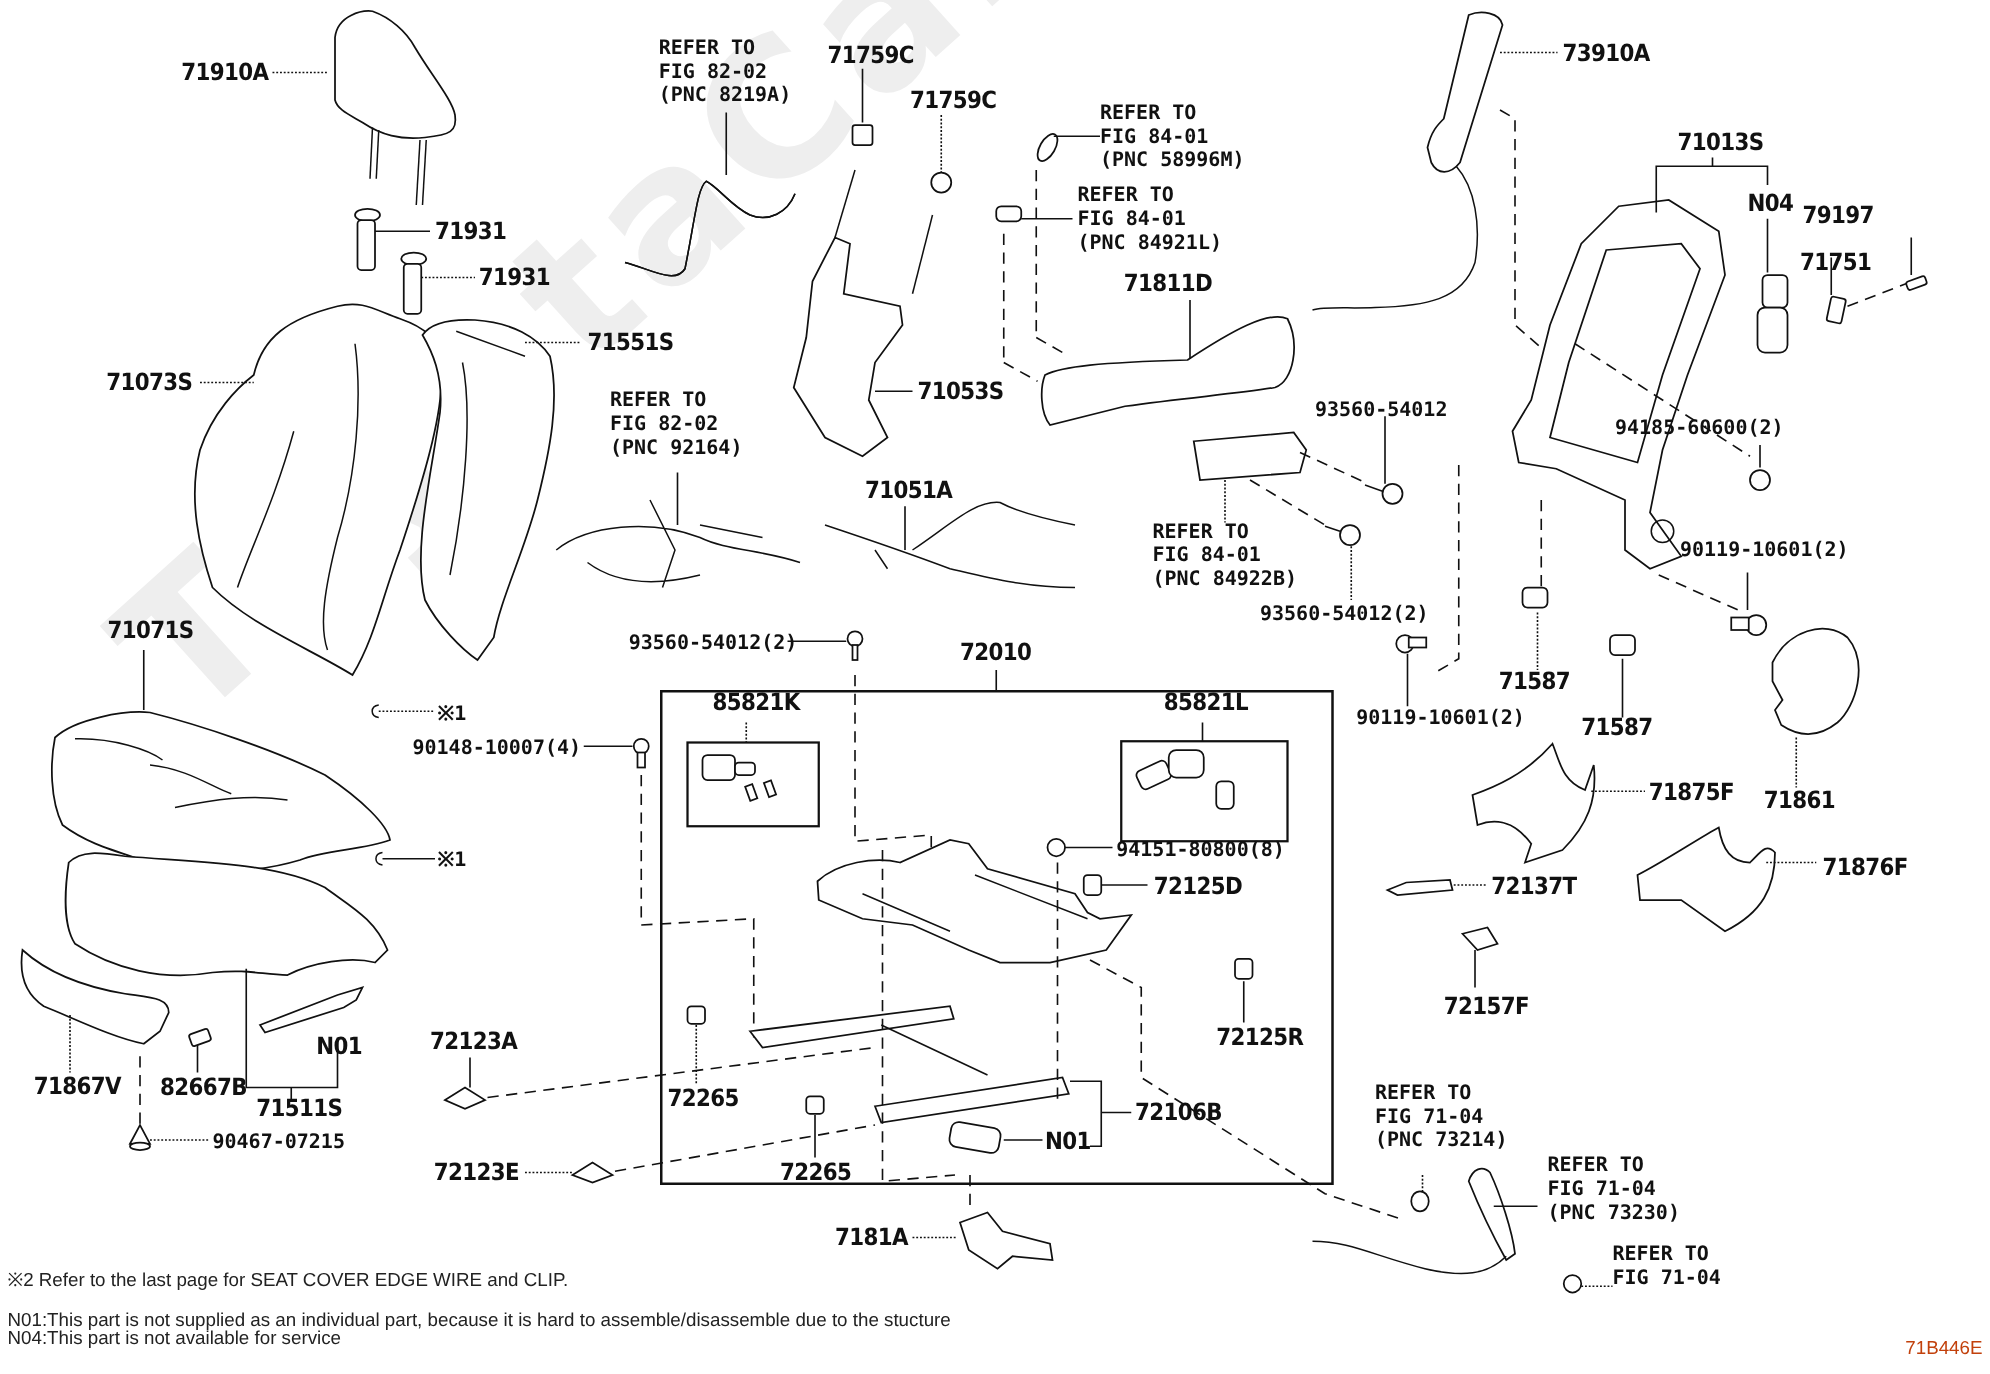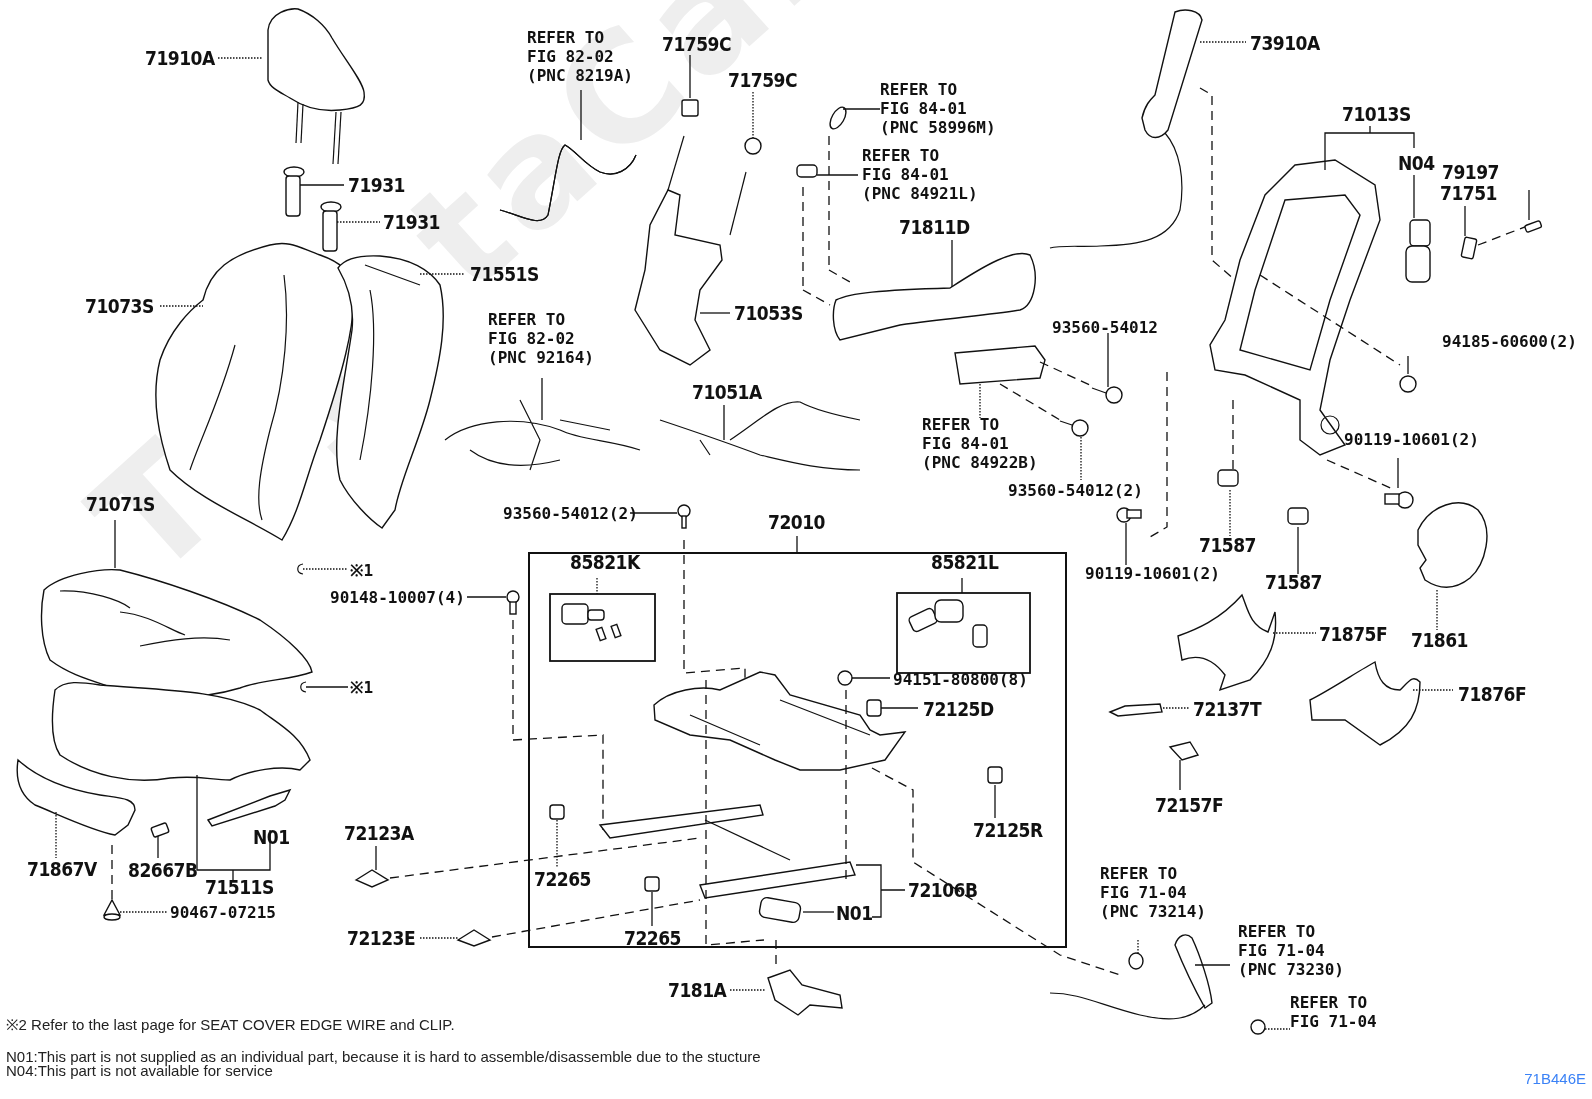--- a/index.html
+++ b/index.html
@@ -1,21 +1,21 @@
 <!DOCTYPE html>
 <html><head>
 <meta charset="utf-8">
 <style>
   html, body { margin:0; padding:0; background:#ffffff; }
   body { width:1592px; height:1099px; position:relative; overflow:hidden; font-family:"DejaVu Sans Mono","Liberation Mono",monospace; color:#000; }
   #canvas { position:absolute; left:0; top:0; width:1592px; height:1099px; }
   .lbl { position:absolute; font-family:"DejaVu Sans Condensed","DejaVu Sans",sans-serif; font-weight:bold; font-size:19px; letter-spacing:-0.5px; line-height:20px; white-space:nowrap; color:#111; cursor:pointer; }
   .ref { position:absolute; font-family:"DejaVu Sans Mono","Liberation Mono",monospace; font-weight:bold; font-size:16px; line-height:19px; white-space:pre; color:#111; cursor:pointer; }
   .note { position:absolute; left:6px; font-family:"Liberation Sans",sans-serif; font-size:15px; line-height:18px; color:#222; white-space:nowrap; }
-  .figid { position:absolute; right:6px; bottom:12px; font-family:"Liberation Sans",sans-serif; font-size:15px; color:#3b82f6; }
+  .figid { position:absolute; right:6px; bottom:12px; font-family:"Liberation Sans",sans-serif; font-size:15px; color:#c2410c; }
   .wm { position:absolute; left:60px; top:480px; font-family:"DejaVu Sans",sans-serif; font-size:150px; font-weight:bold; color:#eeeeee; transform:rotate(-42deg); transform-origin:left top; white-space:nowrap; letter-spacing:10px; pointer-events:none; }
   svg .p { fill:#fff; stroke:#111; stroke-width:1.4; }
   svg .pl { fill:none; stroke:#111; stroke-width:1.2; }
   svg .ld { fill:none; stroke:#111; stroke-width:1.3; }
   svg .dot { fill:none; stroke:#111; stroke-width:1.3; stroke-dasharray:1.5 1.5; }
   svg .dash { fill:none; stroke:#111; stroke-width:1.3; stroke-dasharray:9 6; }
   svg .box { fill:none; stroke:#111; stroke-width:2; }
 </style>
 </head>
 <body>
@@ -355,24 +355,24 @@
 <div class="ref" style="left:527px;top:28px"><div>REFER TO</div><div>FIG 82-02</div><div>(PNC 8219A)</div></div>
 <div class="lbl" style="left:662px;top:34px">71759C</div>
 <div class="lbl" style="left:728px;top:70px">71759C</div>
 <div class="lbl" style="left:734px;top:303px">71053S</div>
 <div class="ref" style="left:880px;top:80px"><div>REFER TO</div><div>FIG 84-01</div><div>(PNC 58996M)</div></div>
 <div class="ref" style="left:862px;top:146px"><div>REFER TO</div><div>FIG 84-01</div><div>(PNC 84921L)</div></div>
 <div class="lbl" style="left:899px;top:217px">71811D</div>
 <div class="lbl" style="left:1250px;top:33px">73910A</div>
 <div class="lbl" style="left:1342px;top:104px">71013S</div>
 <div class="lbl" style="left:1398px;top:153px">N04</div>
-<div class="lbl" style="left:1440px;top:183px">71751</div>
+<div class="lbl" style="left:1440px;top:200px">71751</div>
 <div class="lbl" style="left:1442px;top:162px">79197</div>
 <div class="ref" style="left:1052px;top:318px">93560-54012</div>
-<div class="ref" style="left:1442px;top:332px">94185-60600(2)</div>
+<div class="ref" style="left:1292px;top:332px">94185-60600(2)</div>
 <div class="ref" style="left:488px;top:310px"><div>REFER TO</div><div>FIG 82-02</div><div>(PNC 92164)</div></div>
 <div class="lbl" style="left:692px;top:382px">71051A</div>
 <div class="ref" style="left:922px;top:415px"><div>REFER TO</div><div>FIG 84-01</div><div>(PNC 84922B)</div></div>
 <div class="ref" style="left:1008px;top:481px">93560-54012(2)</div>
 <div class="ref" style="left:1085px;top:564px">90119-10601(2)</div>
 <div class="ref" style="left:1344px;top:430px">90119-10601(2)</div>
 <div class="lbl" style="left:86px;top:494px">71071S</div>
 <div class="ref" style="left:350px;top:561px">※1</div>
 <div class="ref" style="left:350px;top:678px">※1</div>
 <div class="ref" style="left:330px;top:588px">90148-10007(4)</div>

